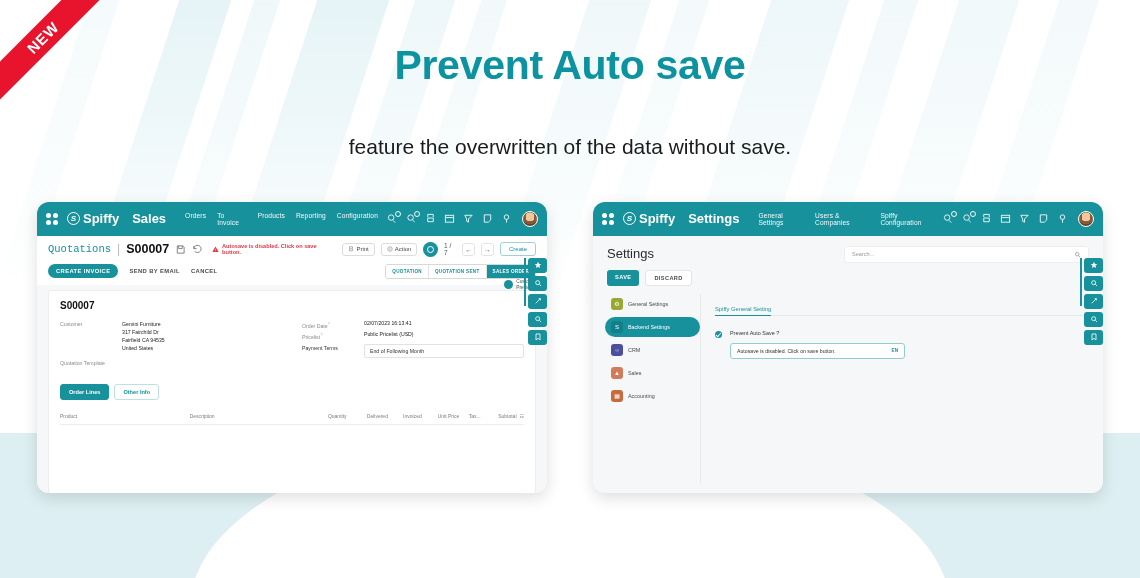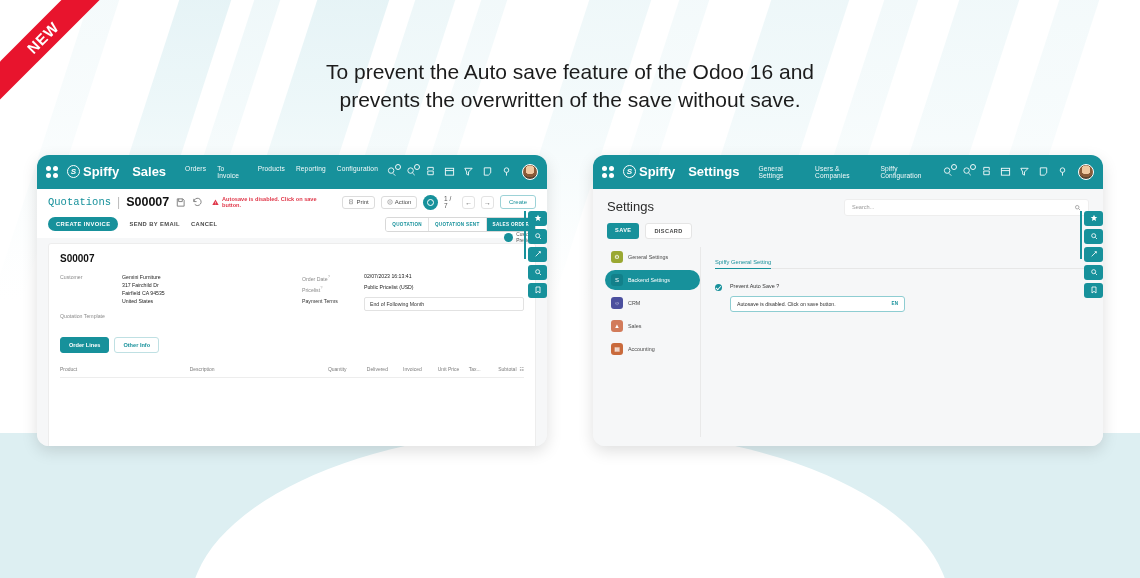--- a/index.html
+++ b/index.html
@@ -245,23 +245,24 @@
     <div class="stripe s11"></div>
 </div>
 <div class="bottom-band"></div>
 <div class="bottom-arch"></div>
 
 <div class="ribbon">
   <div class="ribbon-inner">NEW</div>
 </div>
 
 <div class="hero">
+  <h1>Prevent Auto save</h1>
   <p>
-    <span>To prevent the Auto save feature of the Odoo 16 and</span><br>
-    <span>prevents the overwritten of the save without save.</span>
+    <br>
+    <span>feature the overwritten of the data without save.</span>
   </p>
 </div>
 
 <div class="cards">
 
   <div class="card">
     <div class="navbar">
       <div class="apps-grid">
           <i></i>
           <i></i>

